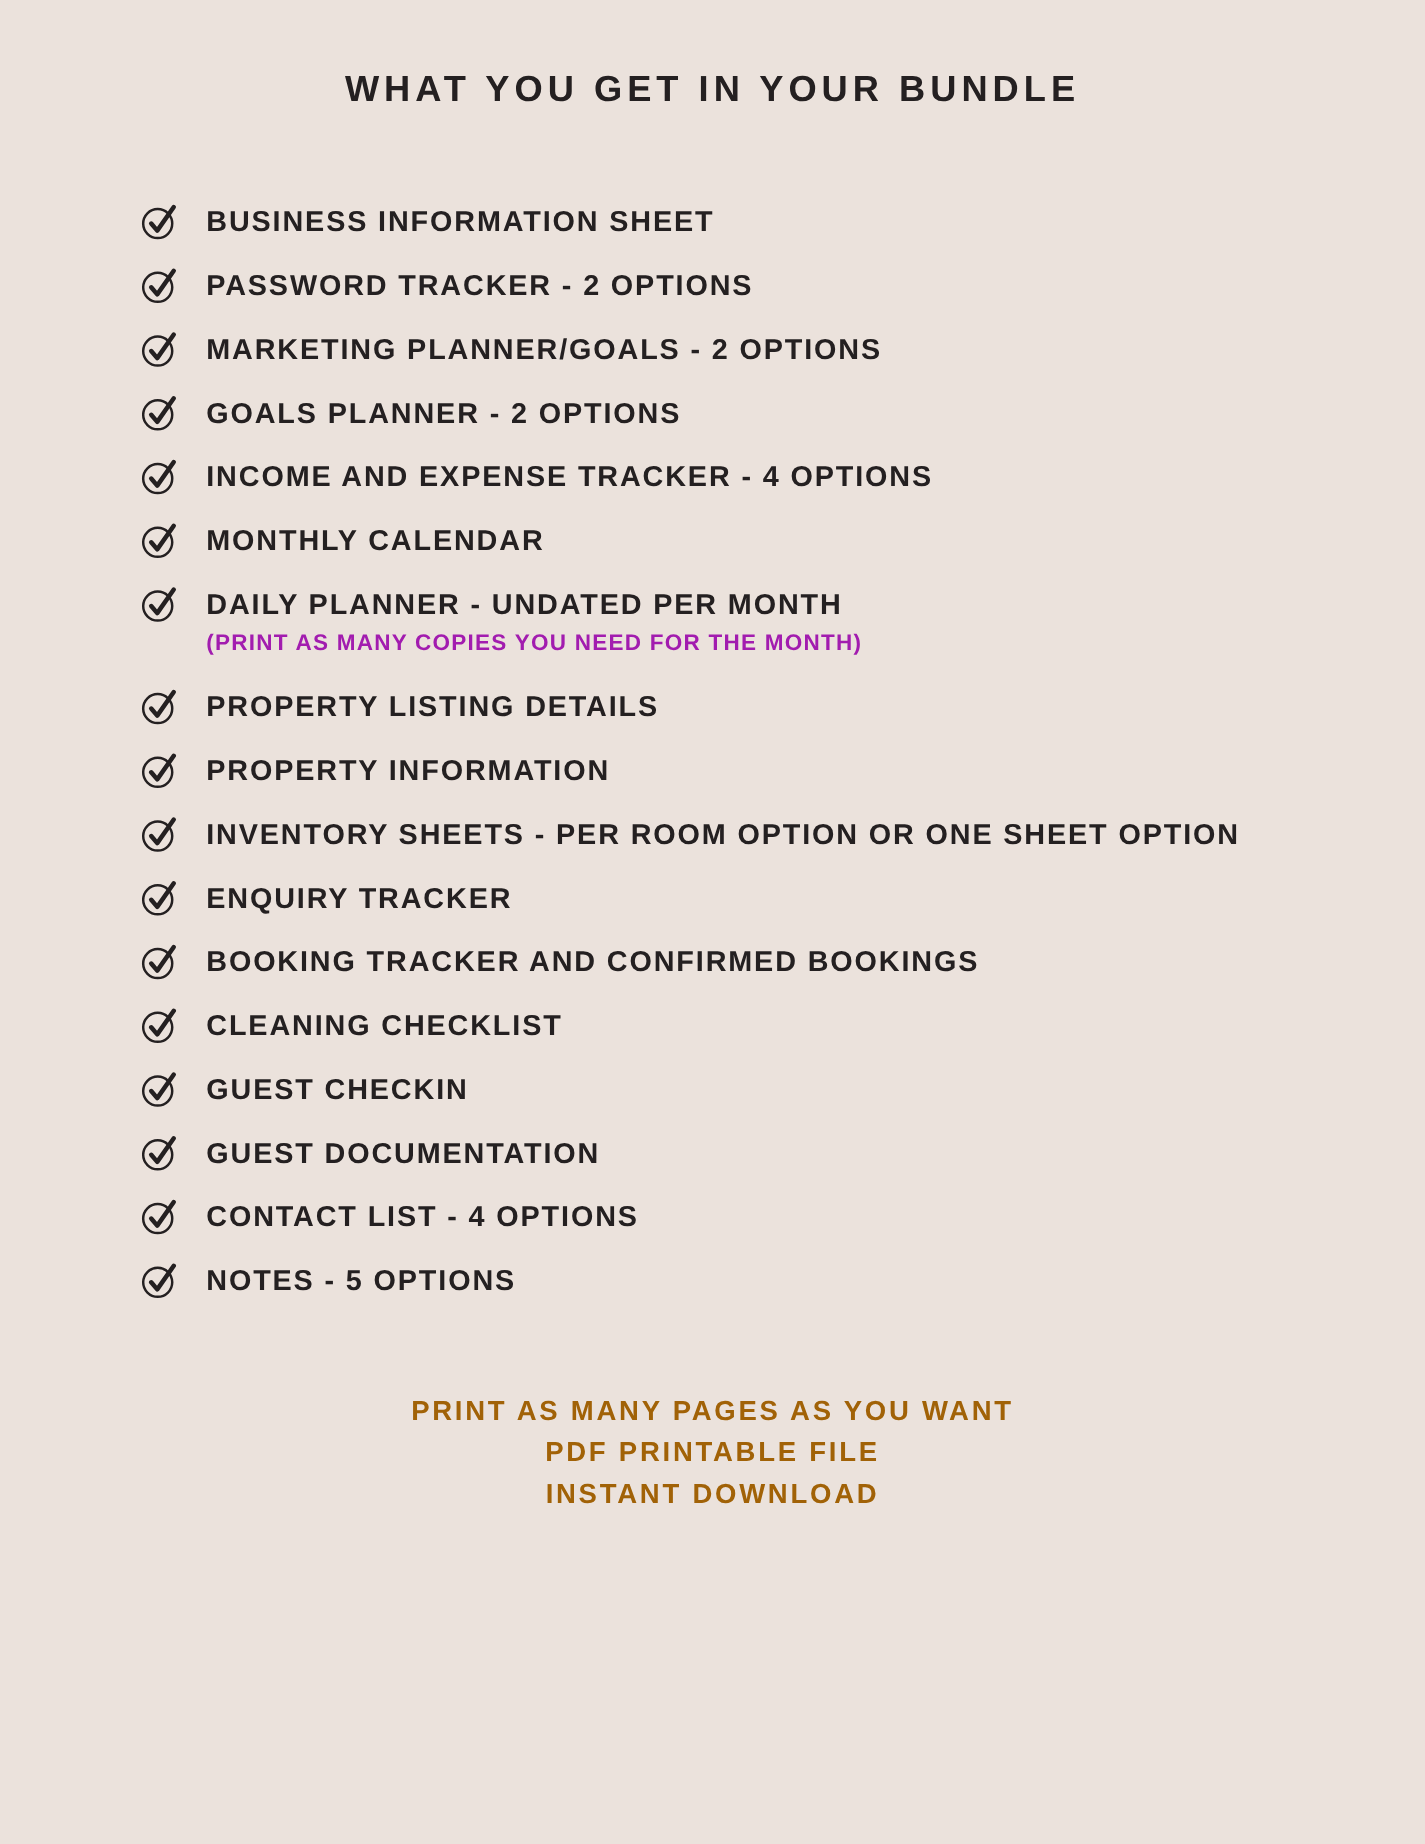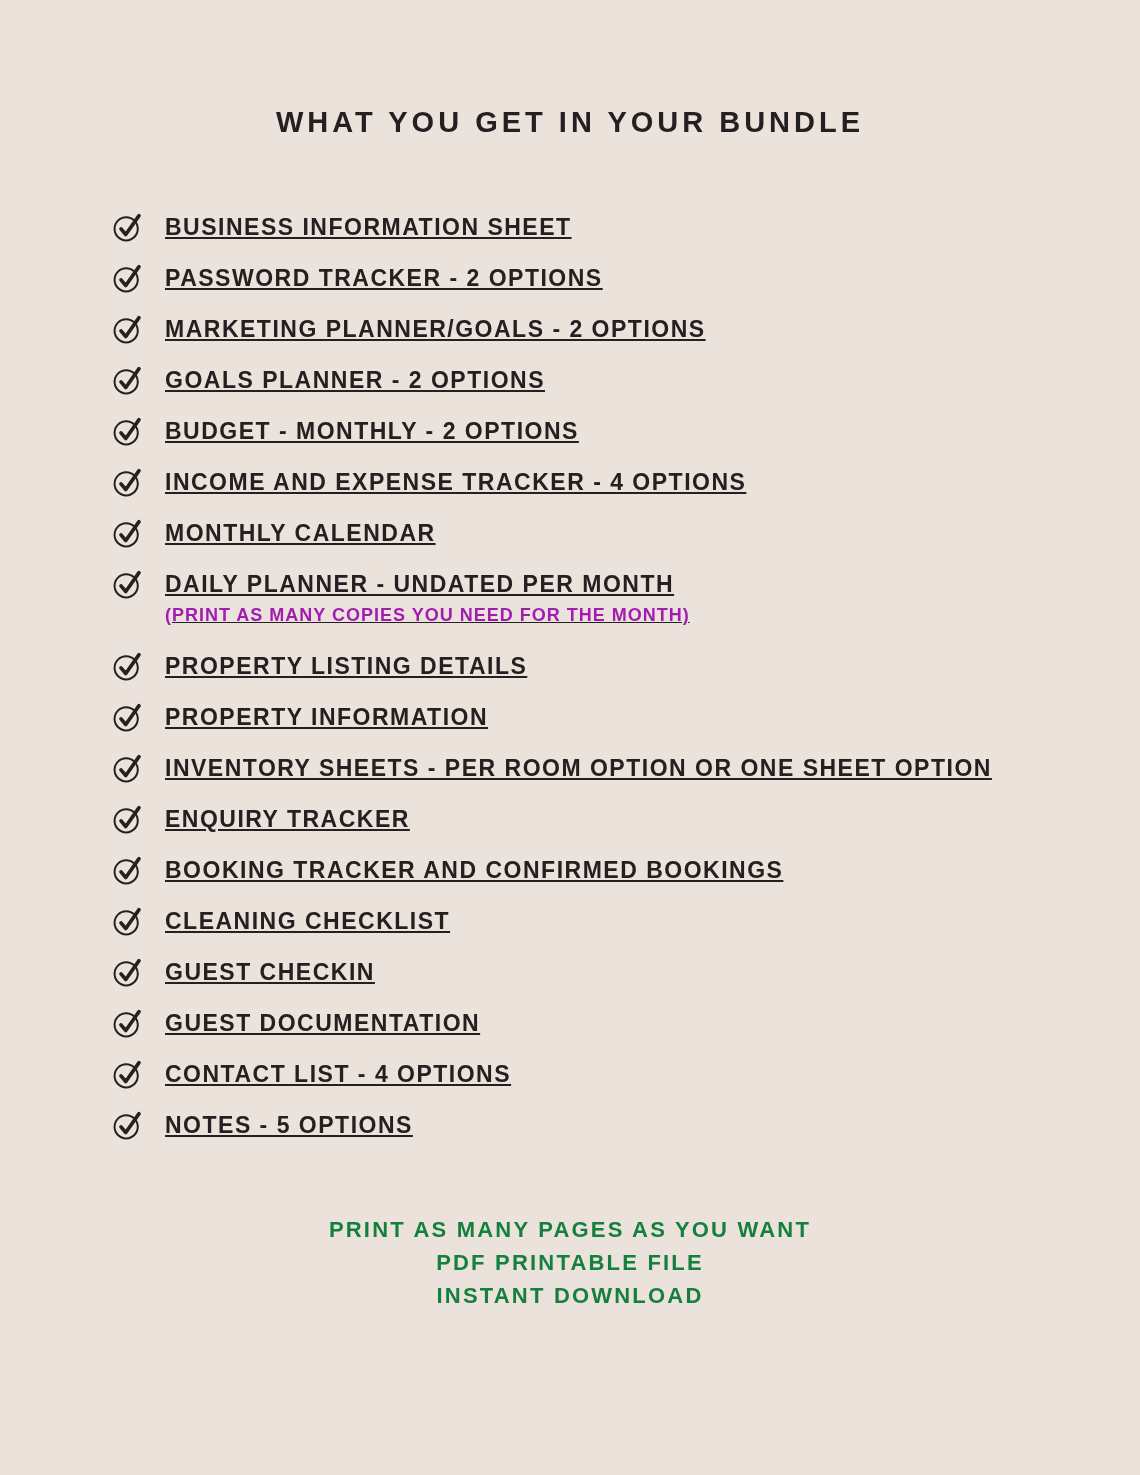--- a/index.html
+++ b/index.html
@@ -9,40 +9,39 @@
   }
   .page {
     position: relative;
     width: 1140px;
     height: 1475px;
     background: #EBE2DC;
     color: #242021;
     font-family: "Liberation Sans", sans-serif;
     overflow: hidden;
     box-sizing: border-box;
-    padding-top: 106px;
+    padding-top: 56px;
   }
   .title {
     margin: 0;
     text-align: center;
     font-size: 29px;
     font-weight: 700;
     letter-spacing: 4px;
     color: #242021;
   }
   .list {
     list-style: none;
     margin: 74px 0 0 0;
     padding: 0 60px 0 112px;
   }
   .item {
     display: flex;
     align-items: flex-start;
     margin-bottom: 21px;
-    text-decoration: underline;
   }
   .item.with-note {
     margin-bottom: 25px;
   }
   .icon {
     flex: 0 0 34px;
     width: 34px;
     height: 34px;
     margin-right: 19px;
     margin-top: -4px;
@@ -75,21 +74,21 @@
   .note:empty { display: none; }
   .footer {
     margin-top: 72px;
     text-align: center;
   }
   .footer-line {
     font-size: 22px;
     font-weight: 700;
     letter-spacing: 2.2px;
     line-height: 33px;
-    color: #15803d;
+    color: #a16207;
   }
 </style>
 </head>
 <body>
 
 <div class="page">
   <h1 class="title">WHAT YOU GET IN YOUR BUNDLE</h1>
 
   <ul class="list" id="bundle-list">
   <li class="item">
@@ -137,32 +136,20 @@
         <circle cx="15" cy="21" r="12.3" stroke="#242021" stroke-width="2.1"></circle>
         <path d="M9.5 21 L14.6 27 L28.6 7" stroke="#242021" stroke-width="3.8" stroke-linecap="round" stroke-linejoin="round"></path>
       </svg>
     </span>
     <span class="text-col">
       <span class="label">GOALS PLANNER - 2 OPTIONS</span>
 
     </span>
   </li>
 
-  <li class="item">
-    <span class="icon">
-      <svg viewBox="0 0 36 36" fill="none" xmlns="http://www.w3.org/2000/svg">
-        <circle cx="15" cy="21" r="12.3" stroke="#242021" stroke-width="2.1"></circle>
-        <path d="M9.5 21 L14.6 27 L28.6 7" stroke="#242021" stroke-width="3.8" stroke-linecap="round" stroke-linejoin="round"></path>
-      </svg>
-    </span>
-    <span class="text-col">
-      <span class="label">BUDGET - MONTHLY - 2 OPTIONS</span>
-
-    </span>
-  </li>
 
   <li class="item">
     <span class="icon">
       <svg viewBox="0 0 36 36" fill="none" xmlns="http://www.w3.org/2000/svg">
         <circle cx="15" cy="21" r="12.3" stroke="#242021" stroke-width="2.1"></circle>
         <path d="M9.5 21 L14.6 27 L28.6 7" stroke="#242021" stroke-width="3.8" stroke-linecap="round" stroke-linejoin="round"></path>
       </svg>
     </span>
     <span class="text-col">
       <span class="label">INCOME AND EXPENSE TRACKER - 4 OPTIONS</span>

